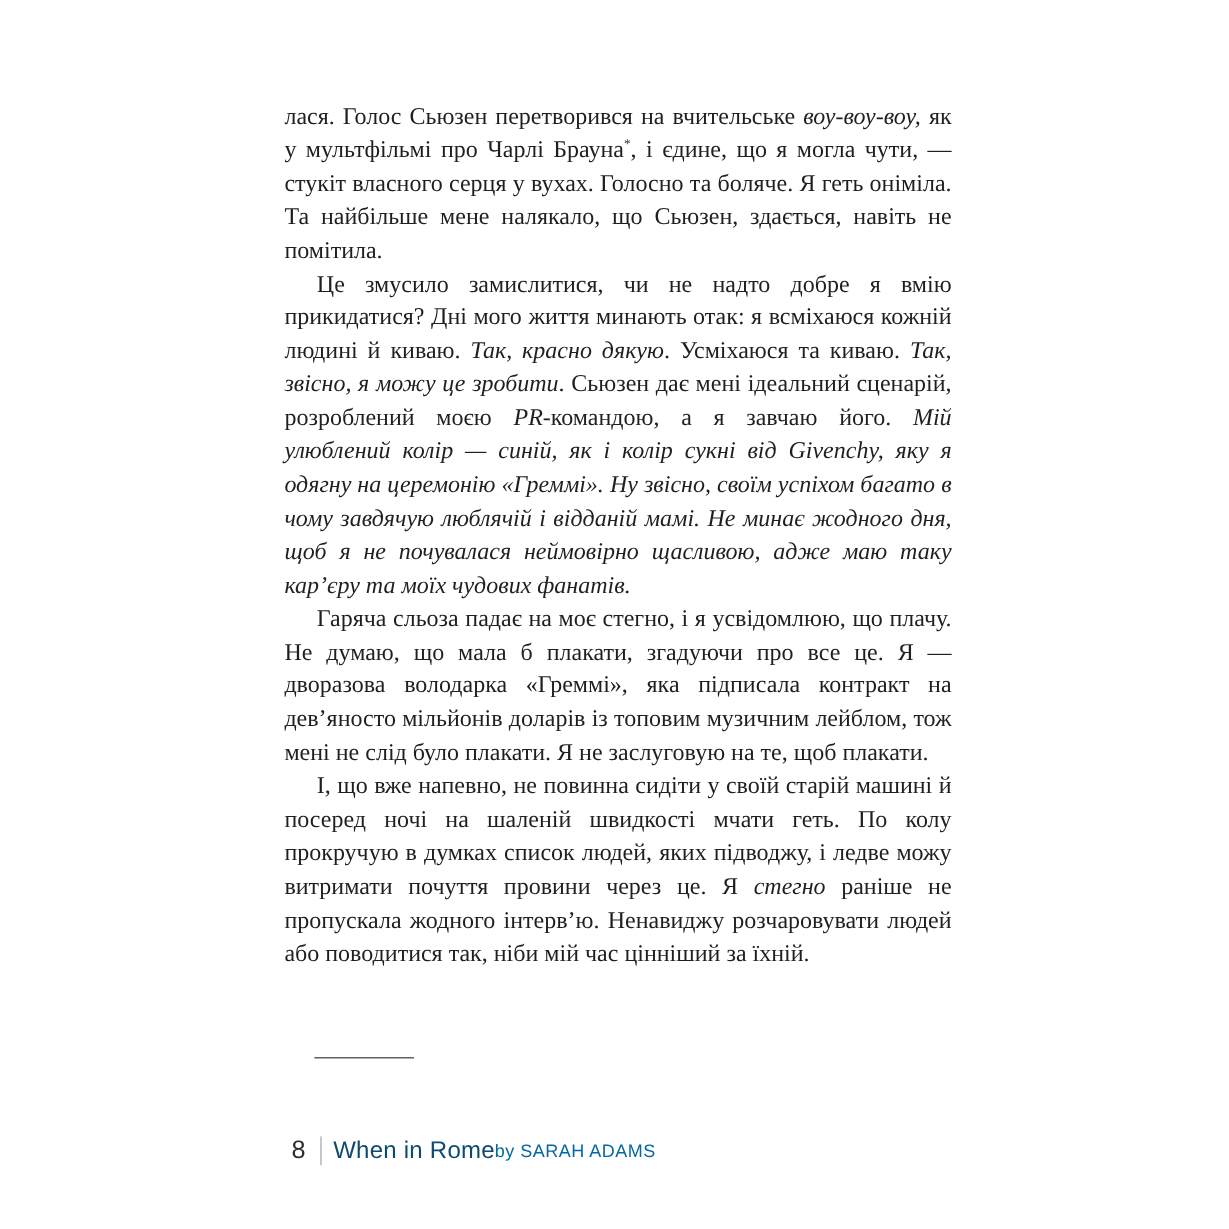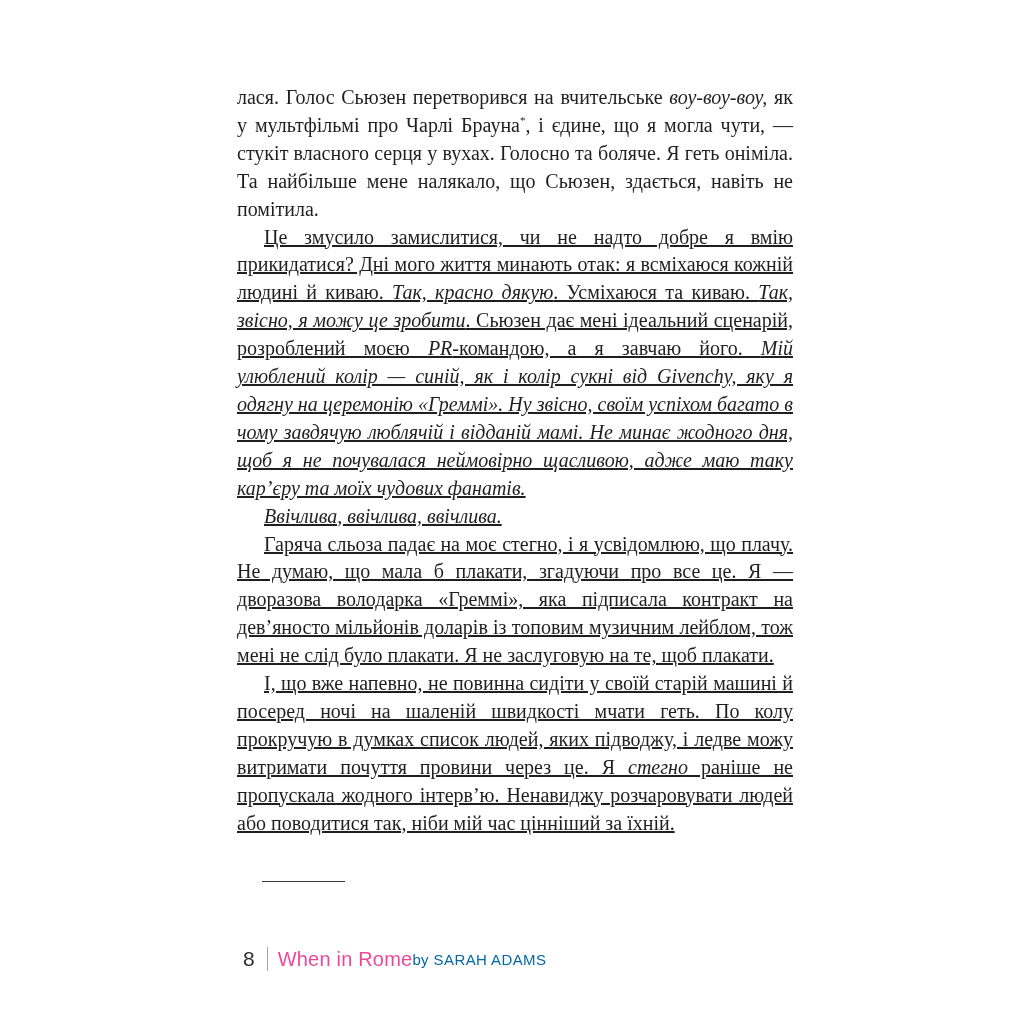--- a/index.html
+++ b/index.html
@@ -31,21 +31,20 @@
     text-align: justify;
     hyphens: auto;
     -webkit-hyphens: auto;
   }
   .para {
     margin: 0;
     padding: 0;
   }
   .para.indent {
     text-indent: 27px;
-    text-decoration: underline;
   }
   .text-block i, .footnote-text i {
     font-style: italic;
   }
   sup {
     font-size: 11px;
     line-height: 0;
     vertical-align: super;
   }
   
@@ -83,38 +82,37 @@
     color: #2d2d2d;
   }
   .footer-divider {
     width: 1px;
     height: 24px;
     background: #a3a3a3;
     margin: 0 10px 0 12px;
   }
   .book-title {
     font-size: 20px;
-    color: #ec4899;
+    color: #0c4a6e;
     letter-spacing: 0.2px;
   }
   .byline {
     font-size: 15px;
     color: #0369a1;
     letter-spacing: 0.4px;
   }
 </style>
 </head>
 <body>
 
 <div class="page">
 
   <div class="text-block">
       <p class="para">лася. Голос Сьюзен перетворився на вчительське <i>воу-воу-воу,</i> як у мультфільмі про Чарлі Брауна<sup>*</sup>, і єдине, що я могла чути, — стукіт власного серця у вухах. Голосно та боляче. Я геть оніміла. Та найбільше мене налякало, що Сьюзен, здається, навіть не помітила.</p>
       <p class="para indent">Це змусило замислитися, чи не надто добре я вмію прикидатися? Дні мого життя минають отак: я всміхаюся кожній людині й киваю. <i>Так, красно дякую</i>. Усміхаюся та киваю. <i>Так, звісно, я можу це зробити</i>. Сьюзен дає мені ідеальний сценарій, розроблений моєю <i>PR</i>-командою, а я завчаю його. <i>Мій улюблений колір — синій, як і колір сукні від Givenchy, яку я одягну на церемонію «Греммі». Ну звісно, своїм успіхом багато в чому завдячую люблячій і відданій мамі. Не минає жодного дня, щоб я не почувалася неймовірно щасливою, адже маю таку кар’єру та моїх чудових фанатів.</i></p>
-      <p class="para indent"><i>Ввічлива, ввічлива, ввічлива.</i></p>
       <p class="para indent">Гаряча сльоза падає на моє стегно, і я усвідомлюю, що плачу. Не думаю, що мала б плакати, згадуючи про все це. Я — дворазова володарка «Греммі», яка підписала контракт на дев’яносто мільйонів доларів із топовим музичним лейблом, тож мені не слід було плакати. Я не заслуговую на те, щоб плакати.</p>
       <p class="para indent">І, що вже напевно, не повинна сидіти у своїй старій машині й посеред ночі на шаленій швидкості мчати геть. По колу прокручую в думках список людей, яких підводжу, і ледве можу витримати почуття провини через це. Я <i>стегно</i> раніше не пропускала жодного інтерв’ю. Ненавиджу розчаровувати людей або поводитися так, ніби мій час цінніший за їхній.</p>
     </div>
 
   <div class="footnote-block">
     <div class="footnote-rule"></div>
   </div>
 
   <div class="footer">
     <span class="page-number">8</span>

